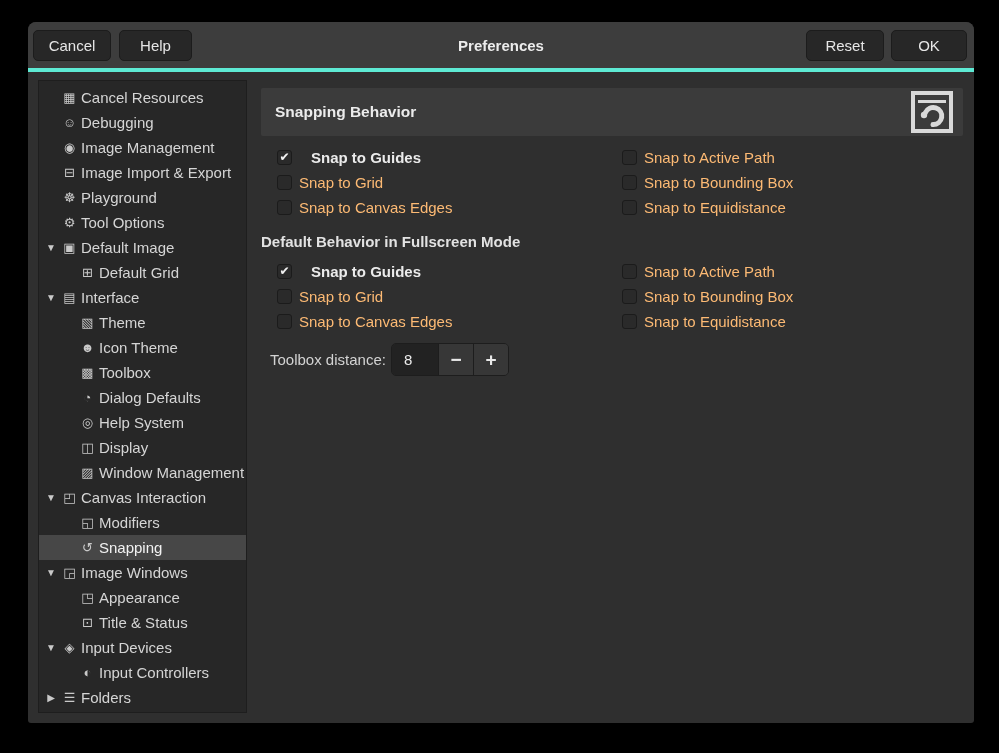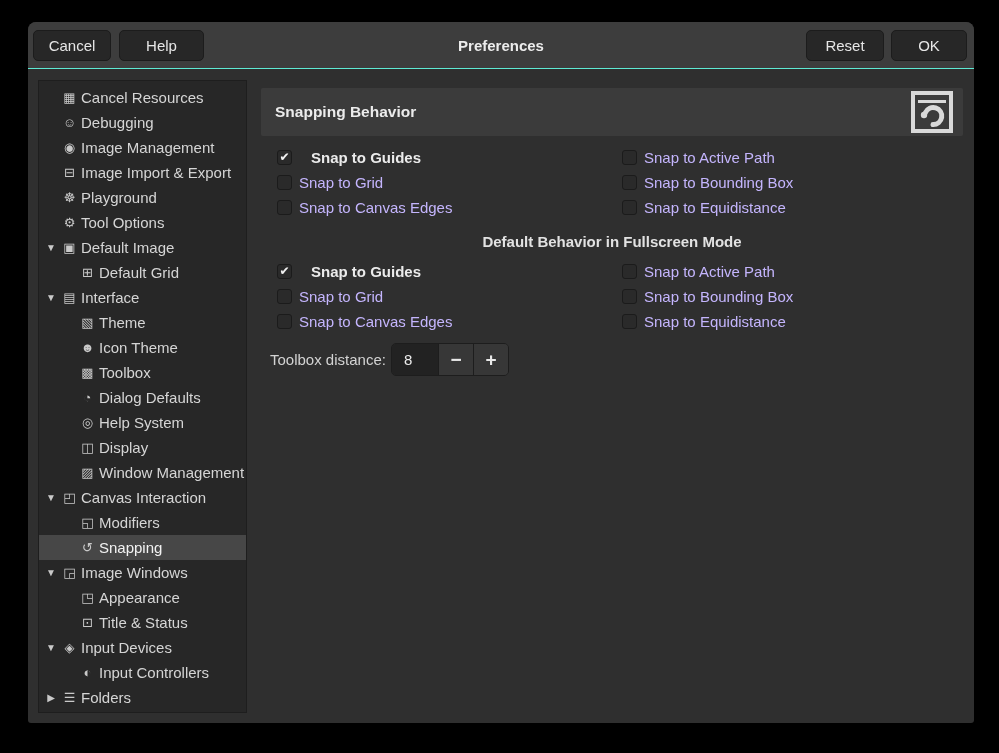--- a/index.html
+++ b/index.html
@@ -9,21 +9,21 @@
     -webkit-font-smoothing:antialiased;
   }
   .dialog{
     position:absolute;left:28px;top:22px;width:946px;height:701px;
     background:#2f2f2f;border-radius:8px 8px 3px 3px;overflow:hidden;
     box-shadow:0 2px 14px rgba(0,0,0,.8);
   }
   
   .titlebar{
     position:absolute;left:0;top:0;width:100%;height:46px;background:#3d3d3d;
-    border-bottom:1px solid #5eead4;
+    border-bottom:4px solid #5eead4;
   }
   .tb-btn{
     position:absolute;top:8px;height:31px;background:#272727;border:1px solid #1c1c1c;
     border-radius:5px;color:#e6e6e6;font-size:15px;display:flex;align-items:center;
     justify-content:center;box-sizing:border-box;cursor:default;
   }
   .tb-title{
     position:absolute;left:0;right:0;top:0;height:46px;display:flex;align-items:center;
     justify-content:center;color:#ececec;font-size:15px;font-weight:bold;pointer-events:none;
   }
@@ -56,42 +56,42 @@
   .sec-title{margin-top:16px;color:#e2e2e2;font-size:15px;font-weight:bold;}
   .checkgrid{display:flex;margin-top:9px;}
   .check-col{width:345px;}
   .check-col:last-child{width:auto;}
   .check-row{height:25px;display:flex;align-items:center;padding-left:16px;}
   .checkbox{
     width:15px;height:15px;background:#2a2a2a;border:1px solid #1b1b1b;border-radius:3px;
     box-sizing:border-box;margin-right:7px;flex:none;color:#f2f2f2;font-size:12px;
     line-height:13px;text-align:center;font-weight:bold;
   }
-  .check-label{color:#c4b5fd;font-size:15px;}
+  .check-label{color:#fdba74;font-size:15px;}
   .check-label.bold{color:#ebebeb;font-weight:bold;margin-left:12px;}
   .spin-row{display:flex;align-items:center;margin-top:10px;height:31px;}
   .spin-label{color:#d3d3d3;font-size:15px;width:130px;padding-left:9px;box-sizing:border-box;}
   .spinbox{display:flex;height:31px;border:1px solid #1d1d1d;border-radius:5px;overflow:hidden;}
   .spin-entry{
     width:46px;background:#222;color:#ececec;font-size:15px;display:flex;align-items:center;
     padding-left:12px;box-sizing:border-box;
   }
   .spin-btn{
     width:34px;background:#373737;border-left:1px solid #1d1d1d;color:#e8e8e8;font-size:19px;
     display:flex;align-items:center;justify-content:center;font-weight:bold;
   }
 </style>
 </head>
 <body>
 
 <div class="dialog">
 
   <div class="titlebar">
     <div class="tb-btn" style="left:5px;width:78px;">Cancel</div>
-    <div class="tb-btn" style="left:91px;width:85px;">Help</div>
+    <div class="tb-btn" style="left:91px;width:73px;">Help</div>
     <div class="tb-title">Preferences</div>
     <div class="tb-btn" style="left:778px;width:78px;">Reset</div>
     <div class="tb-btn" style="left:863px;width:76px;">OK</div>
   </div>
 
   <div class="sidebar">
       <div class="side-item lvl0">
         <span class="side-icon">▦</span>
         <span class="side-label">Cancel Resources</span>
       </div>
@@ -236,21 +236,21 @@
             <span class="checkbox"></span>
             <span class="check-label">Snap to Bounding Box</span>
           </div>
           <div class="check-row">
             <span class="checkbox"></span>
             <span class="check-label">Snap to Equidistance</span>
           </div>
         </div>
       </div>
 
-    <div class="sec-title" style="margin-top:13px;text-align:center;">Default Behavior in Fullscreen Mode</div>
+    <div class="sec-title" style="margin-top:13px;">Default Behavior in Fullscreen Mode</div>
     <div class="checkgrid">
         <div class="check-col">
           <div class="check-row">
             <span class="checkbox checked">✔</span>
             <span class="check-label bold">Snap to Guides</span>
           </div>
           <div class="check-row">
             <span class="checkbox"></span>
             <span class="check-label">Snap to Grid</span>
           </div>

